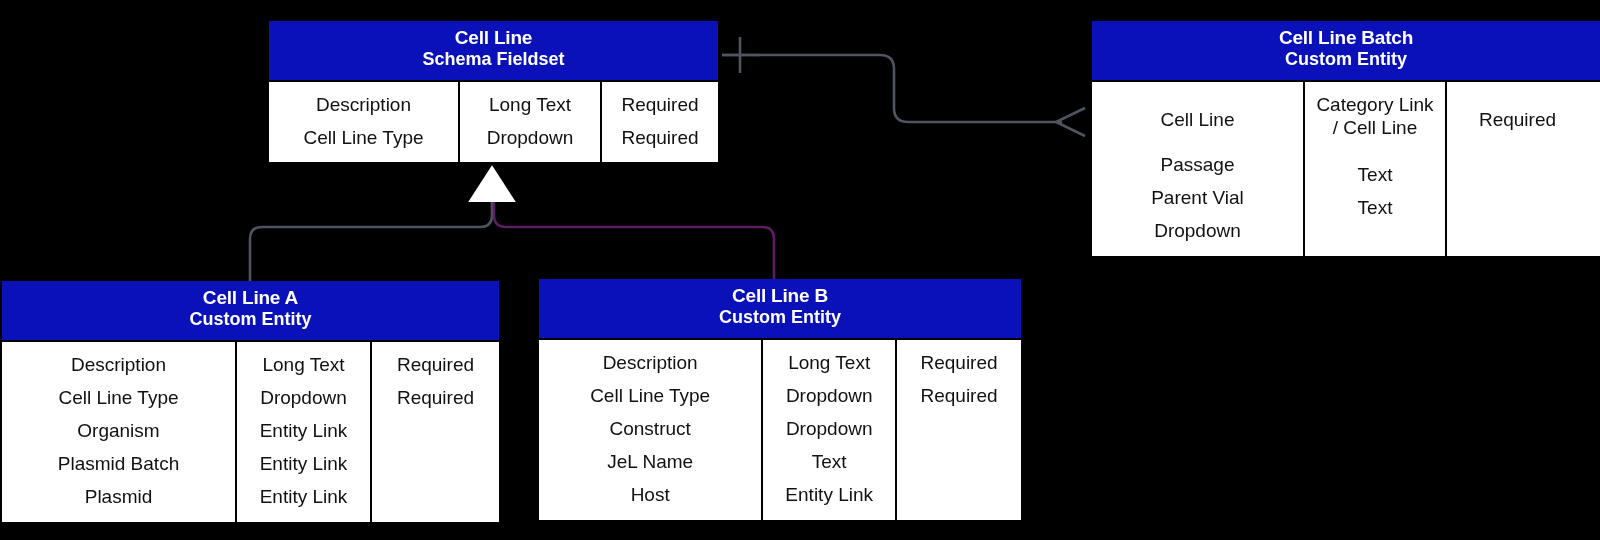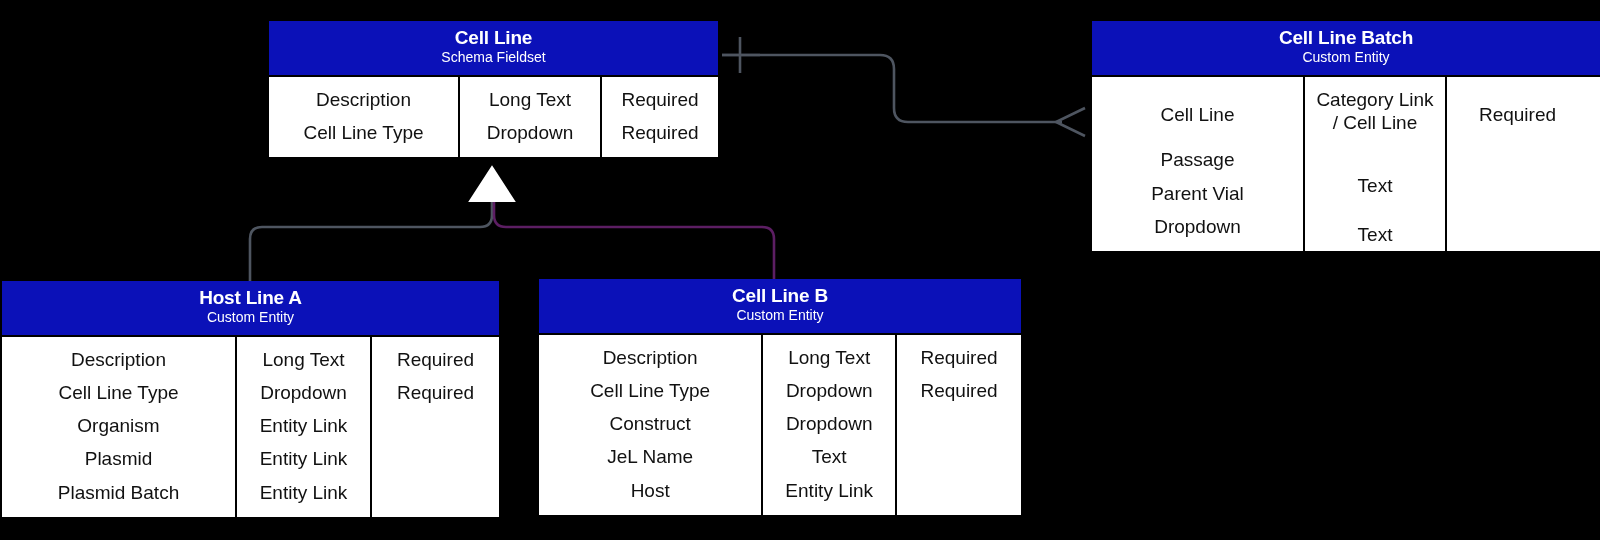--- a/index.html
+++ b/index.html
@@ -30,22 +30,22 @@
     box-sizing: border-box;
     line-height: 1.18;
   }
   .entity-title {
     font-weight: bold;
     font-size: 19px;
     letter-spacing: -0.2px;
     display: block;
   }
   .entity-subtitle {
-    font-weight: normal;
-    font-size: 14px;
+    font-weight: bold;
+    font-size: 18px;
     display: block;
   }
   .entity-body {
     display: flex;
     background: #ffffff;
     box-sizing: border-box;
     border-top: 2px solid #000000;
   }
   .col {
     box-sizing: border-box;
@@ -132,43 +132,43 @@
       <span class="entity-subtitle">Custom Entity</span>
     </div>
     <div class="entity-body" style="height:176px;">
       <div class="col" style="width:211px;">
         <div class="cell" style="padding-top:20px;">Cell Line</div>
         <div class="cell blank" style="padding:0;height:18px;"></div>
         <div class="cell">Passage</div>
         <div class="cell">Parent Vial</div>
         <div class="cell">Dropdown</div>
       </div>
-      <div class="col" style="width:142px;gap:16px;">
+      <div class="col" style="width:142px;">
         <div class="cell wrap">Category Link / Cell Line</div>
         <div class="cell" style="padding-top:19px;">Text</div>
         <div class="cell">Text</div>
       </div>
       <div class="col" style="width:143px;">
         <div class="cell" style="padding-top:20px;">Required</div>
       </div>
     </div>
   </div>
 
   <div class="entity" style="left:2px; top:262px; width:497px;">
     <div class="entity-header">
-      <span class="entity-title">Host Line A</span>
+      <span class="entity-title">Cell Line A</span>
       <span class="entity-subtitle">Custom Entity</span>
     </div>
     <div class="entity-body">
       <div class="col" style="width:233px;">
         <div class="cell">Description</div>
         <div class="cell">Cell Line Type</div>
         <div class="cell">Organism</div>
+        <div class="cell">Plasmid Batch</div>
         <div class="cell">Plasmid</div>
-        <div class="cell">Plasmid Batch</div>
       </div>
       <div class="col" style="width:135px;">
         <div class="cell">Long Text</div>
         <div class="cell">Dropdown</div>
         <div class="cell">Entity Link</div>
         <div class="cell">Entity Link</div>
         <div class="cell">Entity Link</div>
       </div>
       <div class="col" style="width:129px;">
         <div class="cell">Required</div>

